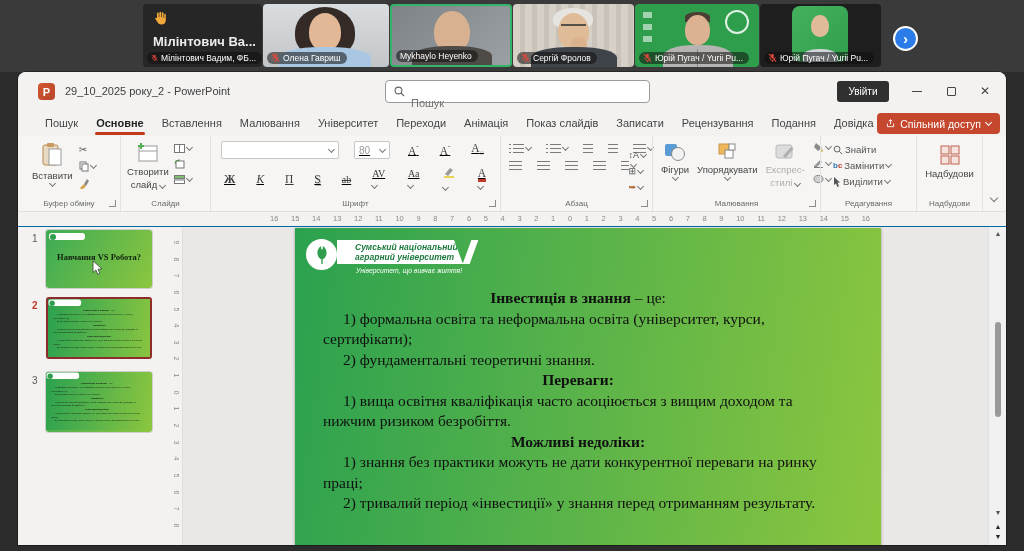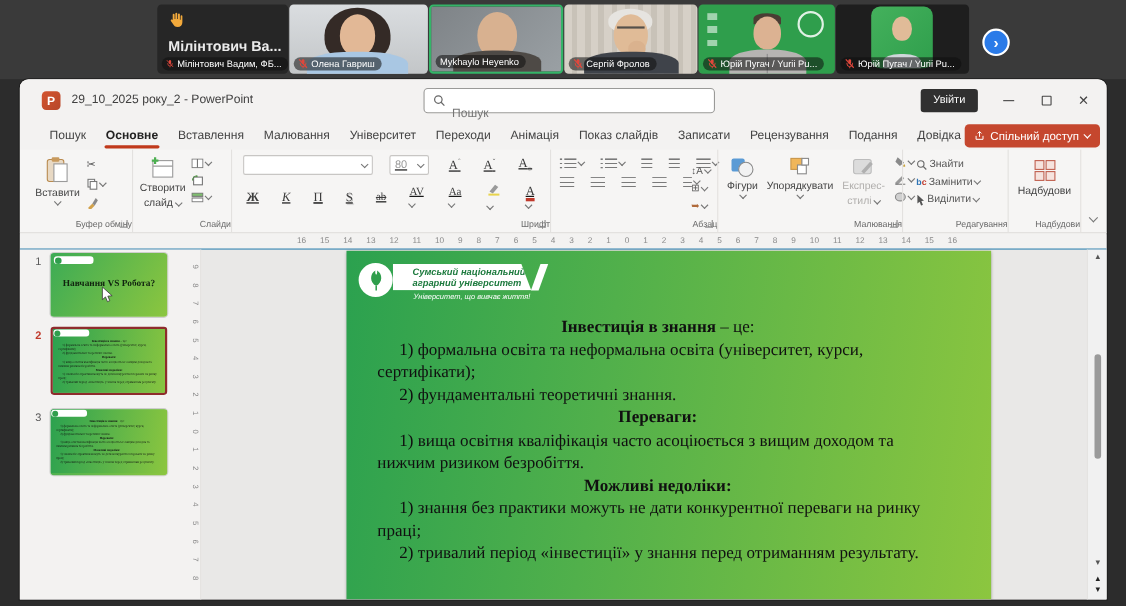--- a/index.html
+++ b/index.html
@@ -80,21 +80,21 @@
   .rtab.active{ color:#222; font-weight:bold; }
   .rtab.active::after{ content:""; position:absolute; left:8px; right:8px; bottom:1px; height:3px; background:#c0391b; border-radius:2px; }
   .sharebtn{ position:absolute; right:6px; top:41px; height:21px; background:#c5472e; color:#fff; font-size:10.5px;
     border:none; border-radius:4px; display:flex; align-items:center; gap:5px; padding:0 9px; cursor:pointer; }
 
   
   .ribbon{ position:absolute; left:0; top:64px; width:100%; height:76px; background:#f6f5f4;
     border-bottom:1px solid #e1dfdd; display:flex; }
   .rgroup{ position:relative; height:100%; flex-shrink:0; }
   .rgroup + .rgroup{ border-left:1px solid #e3e1df; }
-  .rg-label{ position:absolute; bottom:3px; left:0; right:0; text-align:right; font-size:8px; color:#6a6a6a; }
+  .rg-label{ position:absolute; bottom:3px; left:0; right:0; text-align:center; font-size:8px; color:#6a6a6a; }
   .launcher{ position:absolute; right:4px; bottom:4px; width:7px; height:7px;
     border-right:1px solid #8a8a8a; border-bottom:1px solid #8a8a8a; }
   .bigbtn{ display:flex; flex-direction:column; align-items:center; gap:2px; font-size:9.5px; color:#444; cursor:pointer; padding-top:6px; }
   .dd{ display:inline-block; width:5px; height:5px; border-left:1px solid #777; border-bottom:1px solid #777; transform:rotate(-45deg); margin-top:-2px; }
   .minicol{ display:flex; flex-direction:column; justify-content:flex-start; gap:6px; padding-top:8px; }
   .mini{ display:flex; align-items:center; gap:2px; font-size:10px; color:#555; cursor:pointer; }
   .il{ width:13px; height:9px; background:repeating-linear-gradient(#7a7a7a 0 1px,transparent 1px 4px); }
   .ib{ width:15px; height:9px; padding-left:4px; position:relative;
        background:repeating-linear-gradient(#7a7a7a 0 1px,transparent 1px 4px); background-position:4px 0; background-size:11px 9px; background-repeat:no-repeat; }
   .ib::before{ content:""; position:absolute; left:0; top:0; width:2px; height:9px;
@@ -121,21 +121,21 @@
   .t1title{ position:absolute; left:0; right:0; top:22px; text-align:center; font-family:"Liberation Serif",serif;
     font-weight:bold; font-size:8.5px; color:#11240f; }
   .miniwrap{ position:absolute; left:0; top:0; width:106px; height:58px; overflow:hidden; }
   .minislide{ width:586px; height:330px; transform:scale(0.181); transform-origin:0 0; position:relative;
     background:linear-gradient(98deg,#2ba14f,#51b04b 40%,#8cc63f); }
   .vruler{ position:absolute; left:152px; top:0; width:13px; height:100%; background:#f3f2f1; border-right:1px solid #e1dfdd; }
   .vticks{ position:absolute; left:0; top:12px; height:290px; width:13px; display:flex; flex-direction:column; justify-content:space-between; align-items:center; font-size:7px; color:#8a8a8a; }
   .vticks span{ transform:rotate(90deg); }
   .slidearea{ position:absolute; left:165px; top:0; width:805px; height:100%; }
   .slide{ position:absolute; left:112px; top:1px; width:586px; height:317px; overflow:hidden;
-    background:linear-gradient(98deg,#2ba14f,#51b04b 40%,#8cc63f); box-shadow:0 1px 3px rgba(0,0,0,.35);margin-left:20px; }
+    background:linear-gradient(98deg,#2ba14f,#51b04b 40%,#8cc63f); box-shadow:0 1px 3px rgba(0,0,0,.35); }
   
   .slogo{ position:absolute; left:8px; top:8px; width:260px; height:46px; }
   .scircle{ position:absolute; left:3px; top:3px; width:31px; height:31px; background:#fff; border-radius:50%;
     display:flex; align-items:center; justify-content:center; }
   .sbanner{ position:absolute; left:34px; top:4px; width:126px; height:24px; background:#fff;
     clip-path:polygon(0 0, calc(100% - 9px) 0, 100% 100%, 0 100%);
     display:flex; flex-direction:column; justify-content:center; padding-left:18px; }
   .sbanner div{ font-size:8.5px; font-weight:bold; font-style:italic; color:#1d7a3e; line-height:10px; }
   .sstripe{ position:absolute; left:164px; top:4px; width:7px; height:24px; background:#fff; transform:skewX(-20deg); }
   .stagline{ position:absolute; left:53px; top:31px; font-size:6.8px; font-style:italic; color:#fff; }

